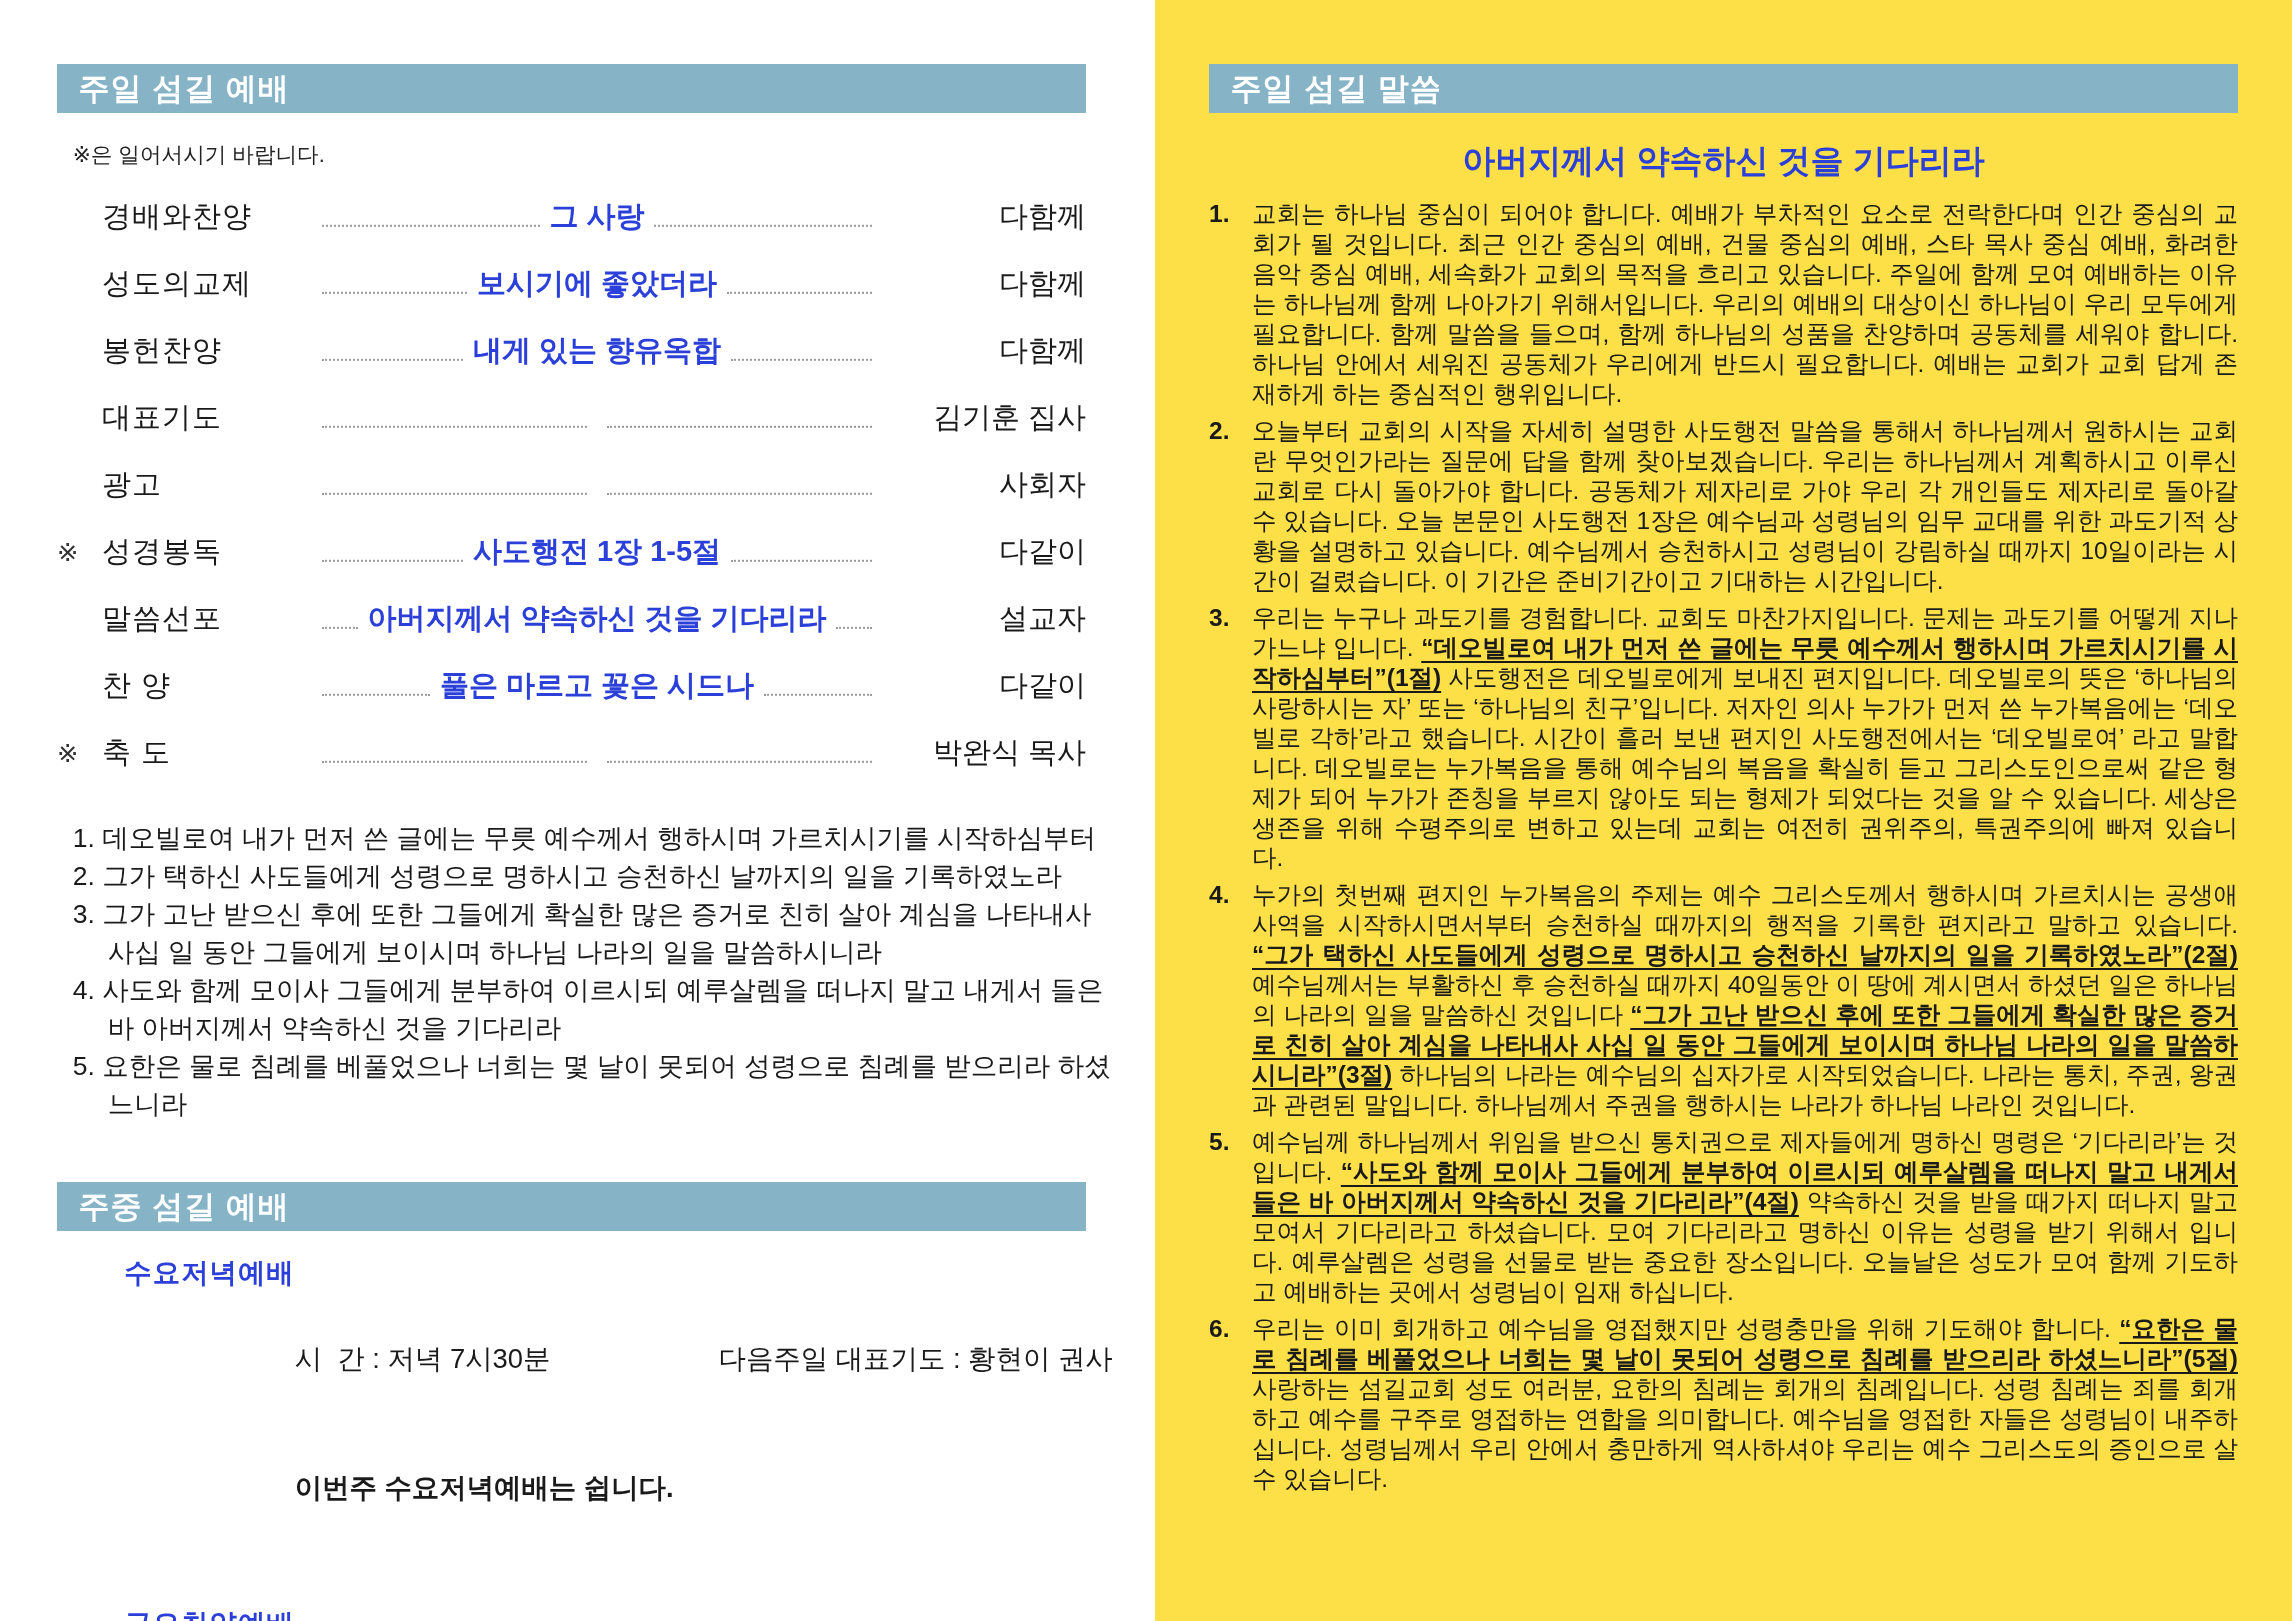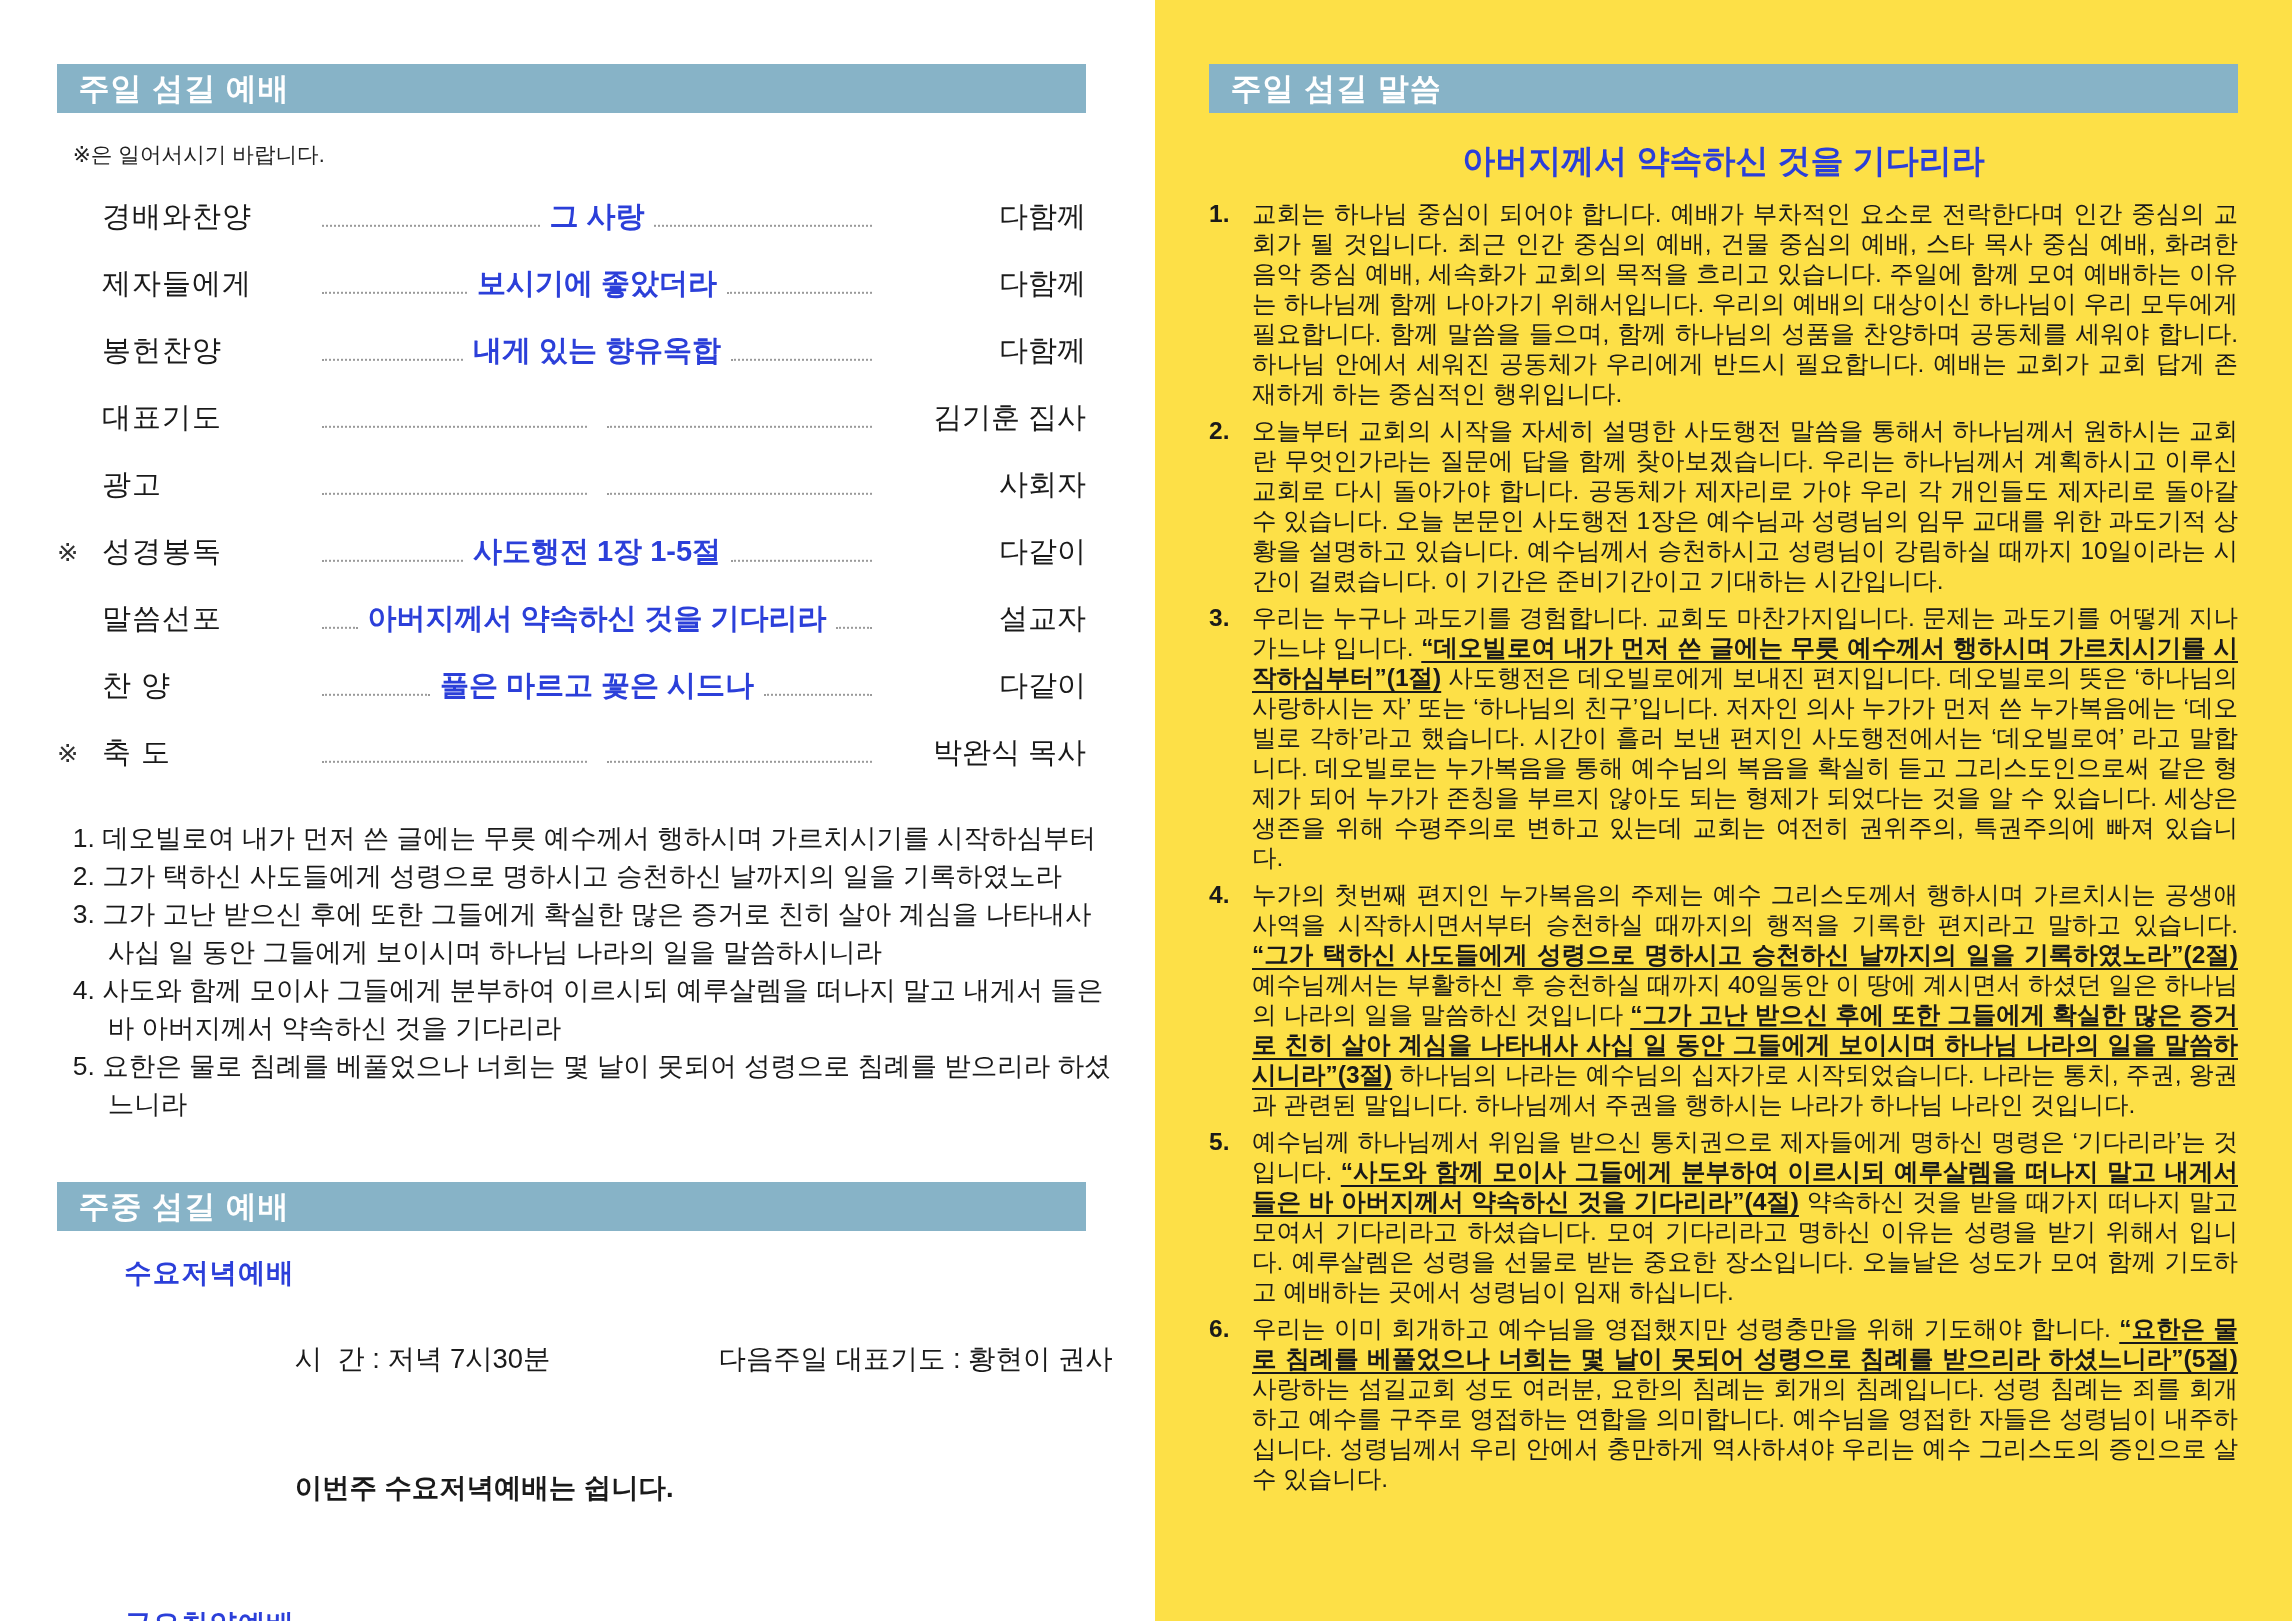--- a/index.html
+++ b/index.html
@@ -78,21 +78,21 @@
       <div class="w-row">
         <span class="w-marker"></span>
         <span class="w-label">경배와찬양</span>
         <span class="w-leader"></span>
         <span class="w-title">그 사랑</span>
         <span class="w-leader"></span>
         <span class="w-role">다함께</span>
       </div>
       <div class="w-row">
         <span class="w-marker"></span>
-        <span class="w-label">제자들에게</span>
+        <span class="w-label">성도의교제</span>
         <span class="w-leader"></span>
         <span class="w-title">보시기에 좋았더라</span>
         <span class="w-leader"></span>
         <span class="w-role">다함께</span>
       </div>
       <div class="w-row">
         <span class="w-marker"></span>
         <span class="w-label">봉헌찬양</span>
         <span class="w-leader"></span>
         <span class="w-title">내게 있는 향유옥합</span>

